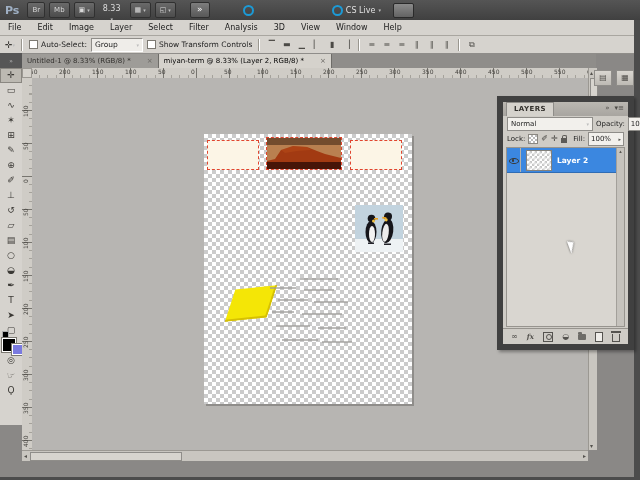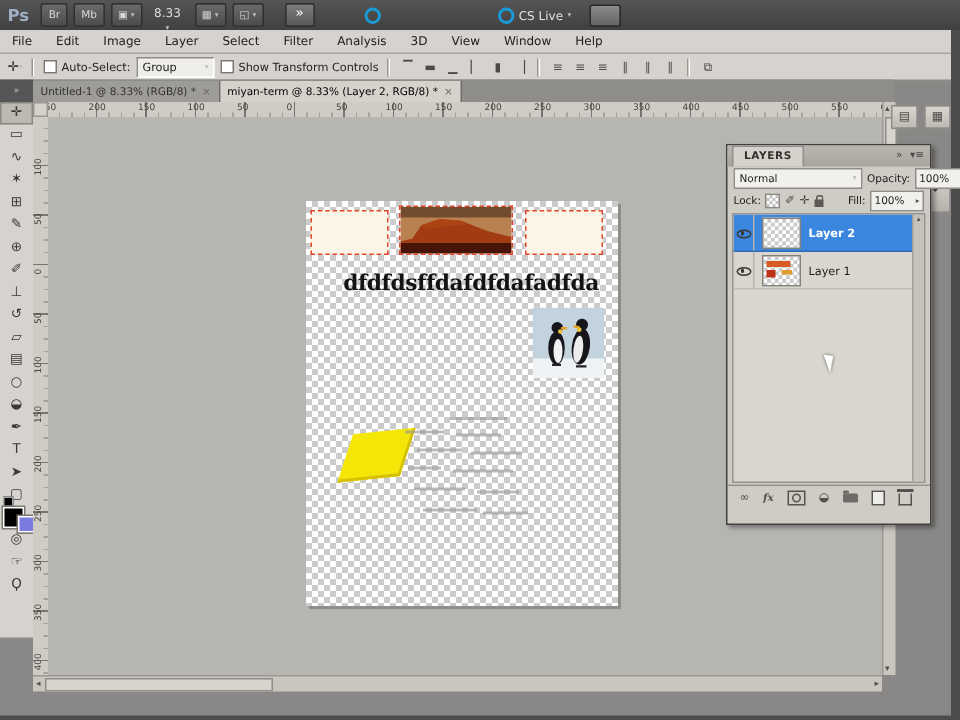--- a/index.html
+++ b/index.html
@@ -43,21 +43,21 @@
   .checkbox{width:7px;height:7px;border:1px solid #7c7972;background:#fff;display:inline-block;margin-right:3px;}
   .combo{display:inline-flex;align-items:center;justify-content:space-between;width:44px;height:12px;
     border:1px solid #8f8d89;border-bottom-color:#fff;border-right-color:#fff;background:#efede9;
     padding:0 3px;margin:0 4px;}
   .alignicons{display:flex;gap:4px;color:#4c4a46;font-size:8px;}
   .alignicons span{width:11px;text-align:center;}
   .tool-in-options{font-size:9px;color:#3c3a36;margin-left:5px;}
 
   
   .tabstrip{left:22px;top:53px;width:574px;height:15px;background:#8f8d8a;display:flex;align-items:flex-end;}
-  .dtab{height:14px;display:flex;align-items:center;gap:4px;padding:0 5px;font-size:7px;
+  .dtab{height:14px;display:flex;align-items:center;gap:16px;padding:0 5px;font-size:7px;
     background:#9e9c98;color:#33312e;border-right:1px solid #6e6c68;}
   .dtab.active{background:#d5d2cc;color:#000;}
   .tabclose{color:#6a6864;font-size:7px;}
   .toolboxhead{left:0;top:53px;width:22px;height:15px;background:#565656;color:#c5c5c5;
     font-size:6px;text-align:center;line-height:15px;}
 
   
   .toolbox{left:0;top:68px;width:22px;height:357px;background:#d6d3ce;border-right:1px solid #9b9892;}
   .tool{width:22px;height:15px;text-align:center;font-size:9px;line-height:15px;color:#3b3935;}
   .tool.selected{background:#bcb9b2;border:1px solid #8a8781;box-sizing:border-box;line-height:13px;}
@@ -118,22 +118,22 @@
   .statusdark{position:absolute;left:0;top:0;width:88px;height:17px;background:#4f4f4f;}
   .zoombox{position:absolute;left:90px;top:2px;width:54px;height:12px;border:1px solid #8f8d89;
     border-bottom-color:#fff;border-right-color:#fff;background:#dcd9d3;line-height:12px;padding-left:4px;}
   .statcircle{position:absolute;left:152px;top:2px;font-size:9px;color:#6b6965;}
   .docinfo{position:absolute;left:168px;top:3px;width:120px;text-align:center;}
   .statarrow{position:absolute;left:292px;top:3px;font-size:7px;color:#111;}
   .bottomframe{left:0;top:477px;width:640px;height:3px;background:#4c4c4c;}
   .rightframe{left:634px;top:20px;width:6px;height:460px;background:#4c4c4c;}
 
   
-  .layerspanel{left:484px;top:96px;width:137px;height:254px;background:#cfccc6;
-    border:1px solid #404040;box-shadow:2px 2px 3px rgba(0,0,0,.35);box-sizing:border-box;}
+  .layerspanel{left:497px;top:96px;width:137px;height:254px;background:#cfccc6;
+    border:6px solid #404040;box-shadow:2px 2px 3px rgba(0,0,0,.35);box-sizing:border-box;}
   .lp-header{height:14px;background:linear-gradient(#bab7b1,#a8a5a0);display:flex;align-items:flex-end;position:relative;}
   .lp-tab{height:13px;background:#d5d2cc;border:1px solid #8f8d89;border-bottom:none;margin-left:3px;
     padding:0 7px;font-size:7px;font-weight:bold;letter-spacing:.4px;color:#33312d;line-height:13px;}
   .lp-headicons{position:absolute;right:4px;top:2px;font-size:7px;color:#4c4a46;display:flex;gap:5px;}
   .lp-row{display:flex;align-items:center;height:15px;padding:0 4px;gap:3px;font-size:7px;}
   .lp-combo{display:inline-flex;align-items:center;justify-content:space-between;flex:none;width:78px;height:12px;
     border:1px solid #8f8d89;background:#f2f0ec;padding:0 3px;}
   .valbox{display:inline-flex;align-items:center;flex:none;width:30px;height:12px;border:1px solid #8f8d89;
     background:#f2f0ec;justify-content:space-between;padding:0 2px;}
   .spn{font-size:5px;color:#55534f;}
@@ -397,21 +397,20 @@
         <rect x="0" y="0" width="74" height="31" fill="#b98050"></rect>
         <rect x="0" y="0" width="74" height="8" fill="#5a3categ520" opacity="0"></rect>
         <rect x="0" y="0" width="74" height="7" fill="#3a2012" opacity="0.55"></rect>
         <polygon points="0,23 8,21 14,12 26,8 40,9 50,13 58,16 74,20 74,31 0,31" fill="#a23a12"></polygon>
         <polygon points="14,12 26,8 40,9 44,12 30,13 18,15" fill="#d0602055" opacity="0.7"></polygon>
         <rect x="0" y="24" width="74" height="7" fill="#471508"></rect>
       </svg>
 
       <div class="dashedbox" style="left:146px;top:6px;width:52px;height:30px;"></div>
 
-      <div class="headline" style="top:46px;">dfdfdsffdafdfdafadfda</div>
 
 
       <svg style="position:absolute;left:151px;top:71px;width:48px;height:47px;" viewBox="0 0 48 47">
         <rect x="0" y="0" width="48" height="36" fill="#c2d3de"></rect>
         <rect x="0" y="34" width="48" height="13" fill="#eef2f4"></rect>
         <ellipse cx="16" cy="27" rx="5.5" ry="11" fill="#15151a"></ellipse>
         <ellipse cx="17" cy="29" rx="3" ry="8" fill="#f2f2f2"></ellipse>
         <circle cx="16.5" cy="13.5" r="3.8" fill="#15151a"></circle>
         <rect x="19" y="13" width="4" height="1.6" fill="#e8a020"></rect>
         <circle cx="18.5" cy="16" r="1.5" fill="#f0c040"></circle>
@@ -499,31 +498,20 @@
         </span>
     </div>
     <div class="lp-list">
       <div class="layerrow selected">
         <span class="eyegutter">
             <span class="eye"></span>
           </span>
         <span class="thumb"></span>
         <span>Layer 2</span>
       </div>
-      <div class="layerrow">
-        <span class="eyegutter">
-            <span class="eye"></span>
-          </span>
-        <span class="thumb">
-            <span class="art1"></span>
-            <span class="art2"></span>
-            <span class="art3"></span>
-          </span>
-        <span>Layer 1</span>
-      </div>
       <div class="cursor-icon"></div>
       <div class="lp-scroll">
         <span>▴</span>
       </div>
     </div>
     <div class="lp-bottom">
       <span>∞</span>
       <span class="fxlbl">fx</span>
       <span class="maskicon"></span>
       <span>◒</span>

